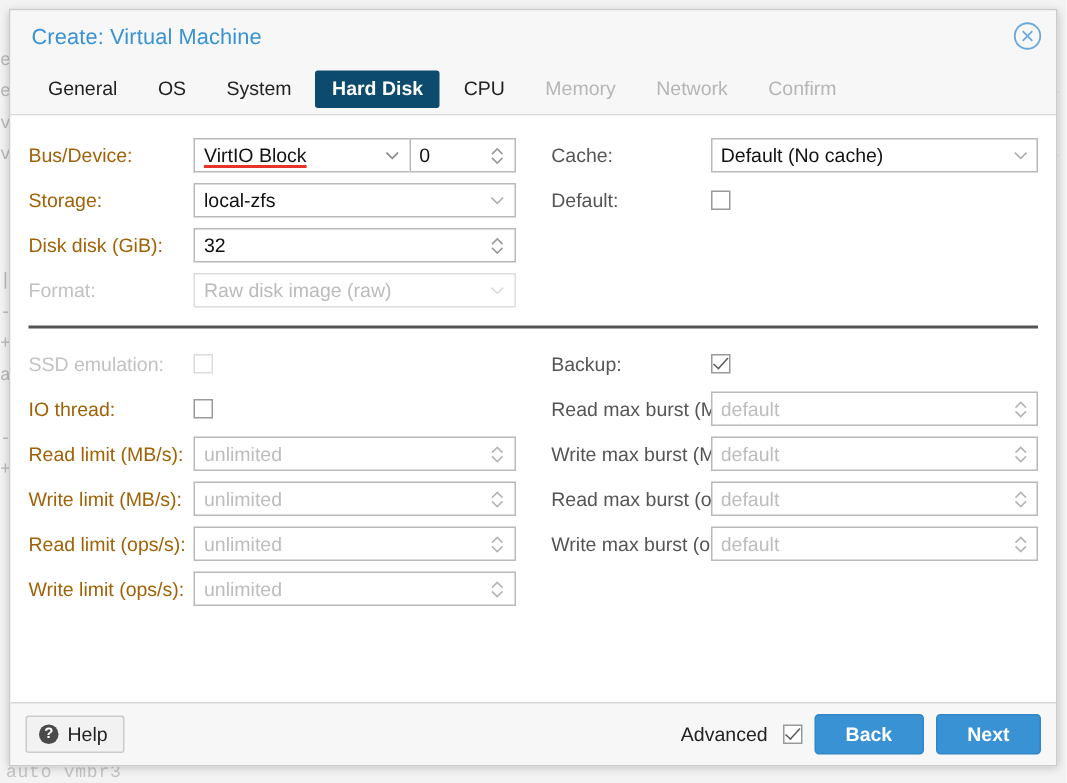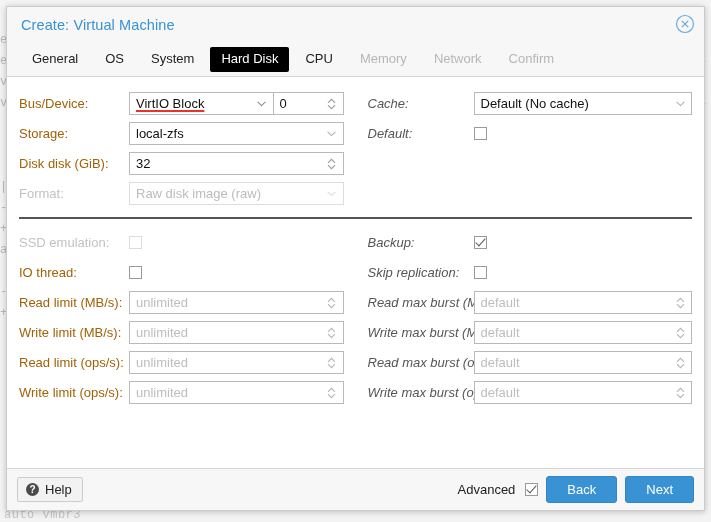--- a/index.html
+++ b/index.html
@@ -107,22 +107,23 @@
     font-size: 13px;
     color: #222222;
     padding: 5px 11px 6px 11px;
     margin-right: 5px;
     border-radius: 2px;
     cursor: pointer;
     white-space: nowrap;
     line-height: 14px;
   }
   .tab.active {
-    background: #000000;
+    background: #0c4a6e;
     color: #ffffff;
+    font-weight: bold;
   }
   .tab.disabled {
     color: #b6b6b6;
     cursor: default;
   }
 
   
   .modal-body {
     flex: 1 1 auto;
     background: #ffffff;
@@ -152,21 +153,20 @@
     font-size: 13px;
     color: #a16207;
     width: 110px;
     flex: 0 0 110px;
     white-space: nowrap;
   }
   .col.right .lbl {
     width: 106px;
     flex: 0 0 106px;
     color: #555555;
-    font-style: italic;
   }
   .lbl.dim { color: #c2c2c2; }
 
   .field {
     flex: 1 1 auto;
     height: 23px;
     border: 1px solid #b9b9b9;
     background: #ffffff;
     box-sizing: border-box;
     display: flex;
@@ -300,20 +300,21 @@
   }
   .btn-primary {
     background: #3892d4;
     color: #ffffff;
     border: 1px solid #3186c6;
     border-radius: 3px;
     font-size: 13px;
     padding: 5px 20px;
     cursor: pointer;
     font-family: "Liberation Sans", sans-serif;
+    font-weight: bold;
   }
 </style>
 </head>
 <body>
 
 <div id="backdrop">
   <div class="bg-left-col">e<br>e<br>v<br>v<br>&nbsp;<br>&nbsp;<br>&nbsp;<br>|<br>-<br>+<br>a<br>&nbsp;<br>-<br>+</div>
   <div class="bg-right-col">a<br>a</div>
   <div class="bg-bottom">auto vmbr3</div>
 </div>
@@ -505,24 +506,20 @@
 
       </div>
 
       <div class="col right">
 
         <div class="row">
           <div class="lbl">Backup:</div>
           <span class="cb checked"></span>
         </div>
 
-        <div class="row">
-          <div class="lbl">Skip replication:</div>
-          <span class="cb"></span>
-        </div>
 
         <div class="row">
           <div class="lbl">Read max burst (MB):</div>
           <div class="field">
             <span class="val ph">default</span>
             <span class="spin">
               <svg width="9" height="12" viewBox="0 0 9 12">
                   <path d="M1 4.8 L4.5 1.3 L8 4.8" fill="none" stroke="#b5b5b5" stroke-width="1.1"></path>
                   <path d="M1 7.2 L4.5 10.7 L8 7.2" fill="none" stroke="#b5b5b5" stroke-width="1.1"></path>
                 </svg>

